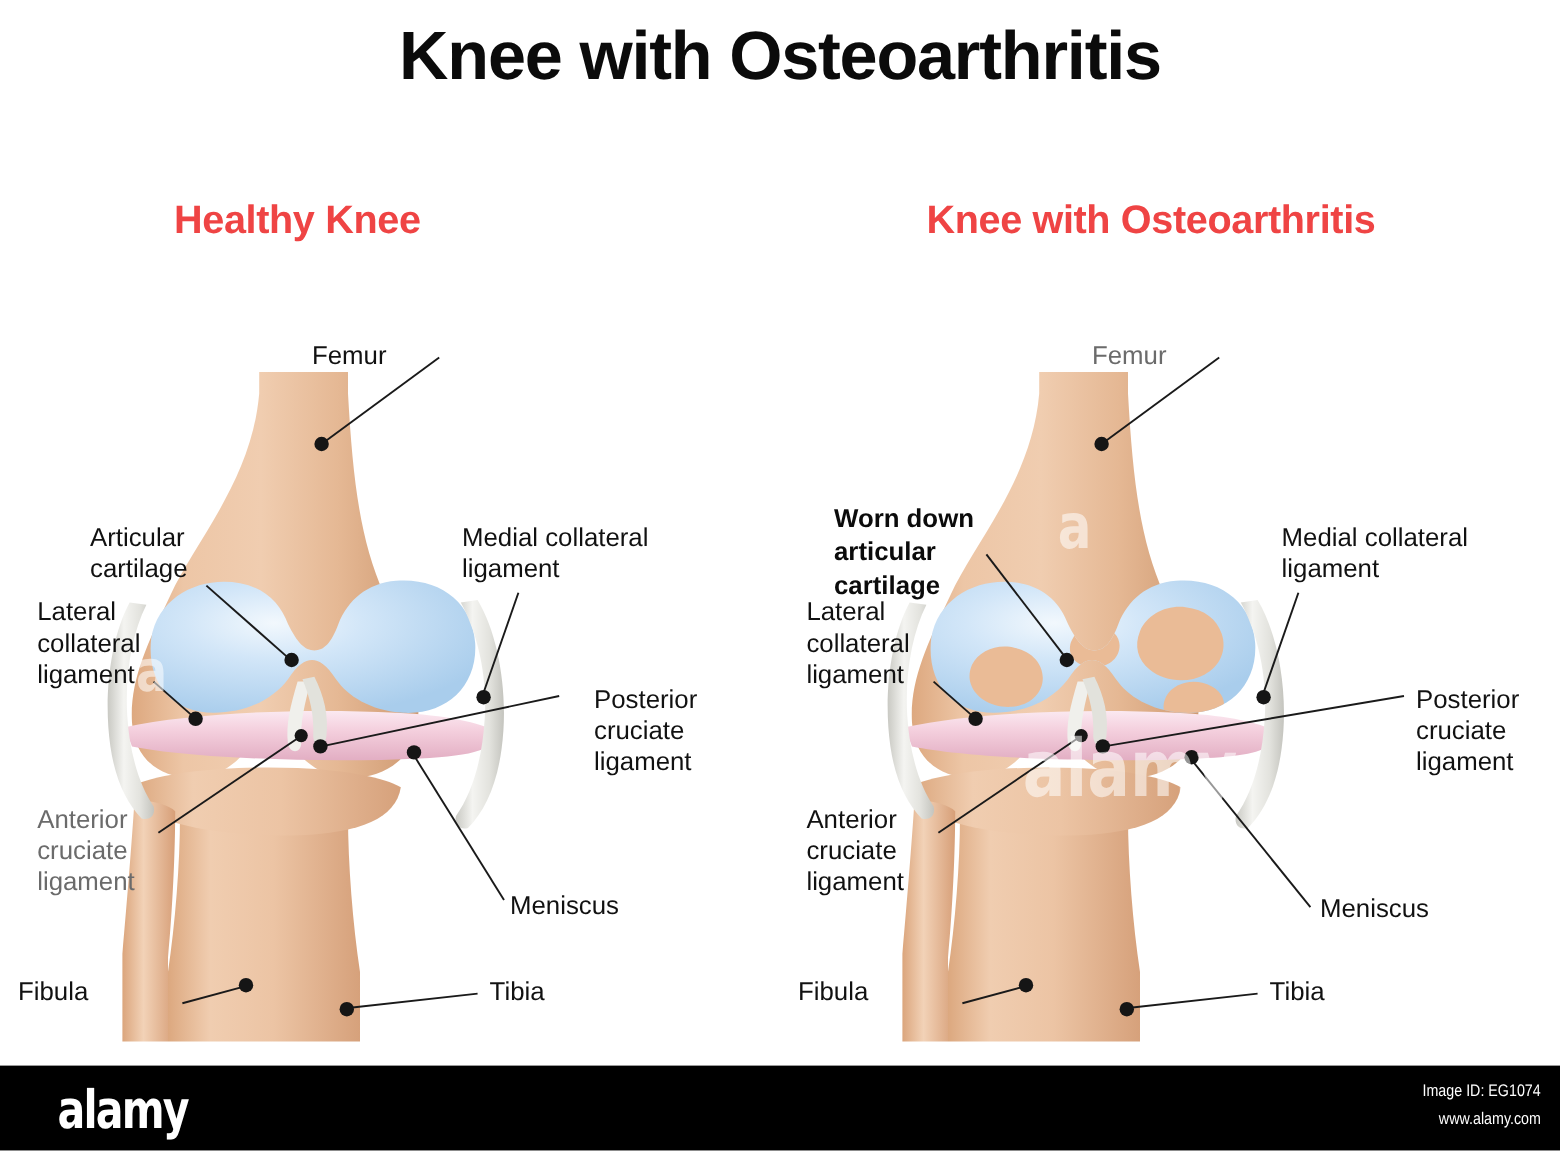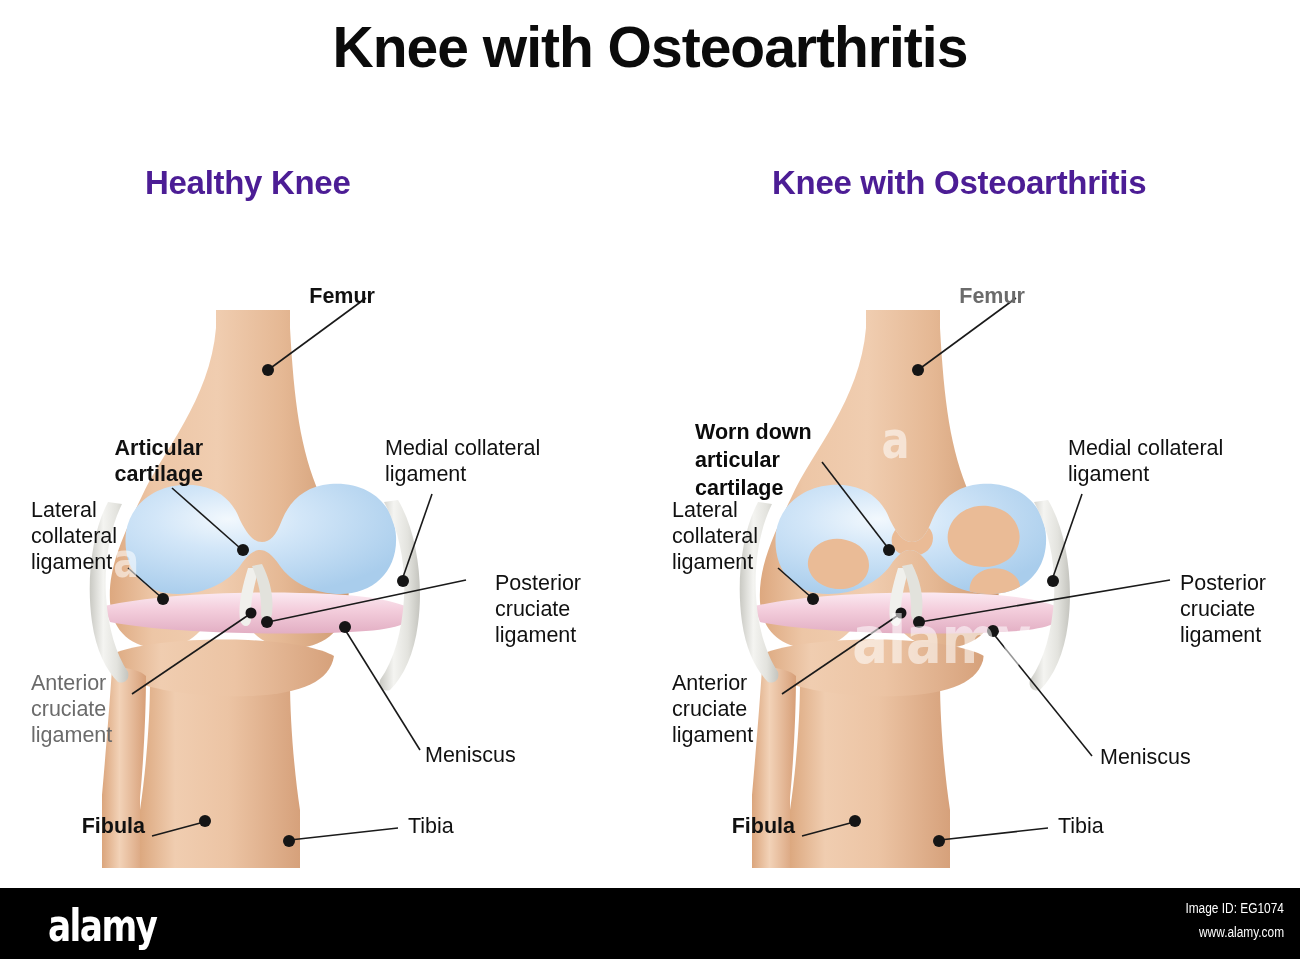--- a/index.html
+++ b/index.html
@@ -4,36 +4,36 @@
 <style>
   html,body{margin:0;padding:0;background:#fff;}
   body{font-family:"Liberation Sans","DejaVu Sans",sans-serif;}
   #page{position:relative;width:1300px;height:959px;background:#ffffff;overflow:hidden;}
 
   .title{
     position:absolute;left:0;top:14px;width:1300px;text-align:center;
     font-size:57px;font-weight:bold;color:#0b0b0b;letter-spacing:-1px;
   }
   .subtitle{
-    position:absolute;font-size:33px;font-weight:bold;color:#4c1d95;letter-spacing:-0.3px;
+    position:absolute;font-size:33px;font-weight:bold;color:#ef4444;letter-spacing:-0.3px;
   }
   #sub-left{left:145px;top:164px;}
   #sub-right{left:772px;top:164px;}
 
   .panel{position:absolute;top:250px;width:650px;height:630px;}
   #panel-left{left:0;}
   #panel-right{left:650px;}
 
   .lbl{
     position:absolute;font-size:21.5px;line-height:26px;color:#111111;
     white-space:pre-line;
   }
   .lbl.gray{color:#6b6b6b;}
   .lbl.bold{font-weight:bold;color:#0b0b0b;}
-  .lbl.r{text-align:right;font-weight:bold;}
+  .lbl.r{text-align:left;}
 
   .footer{
     position:absolute;left:0;top:888px;width:1300px;height:71px;background:#000000;
   }
   .alamy-logo{
     position:absolute;left:48px;top:12px;font-size:44px;font-weight:bold;color:#ffffff;
     font-family:"DejaVu Sans",sans-serif;letter-spacing:-2px;transform:scaleX(0.78);
     transform-origin:left top;
   }
   .foot-txt{

